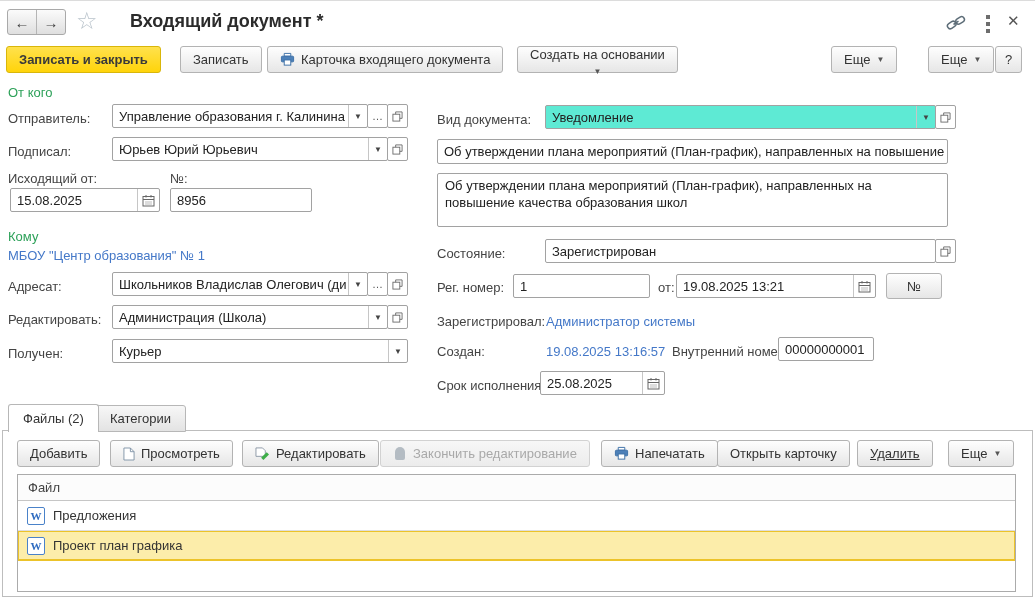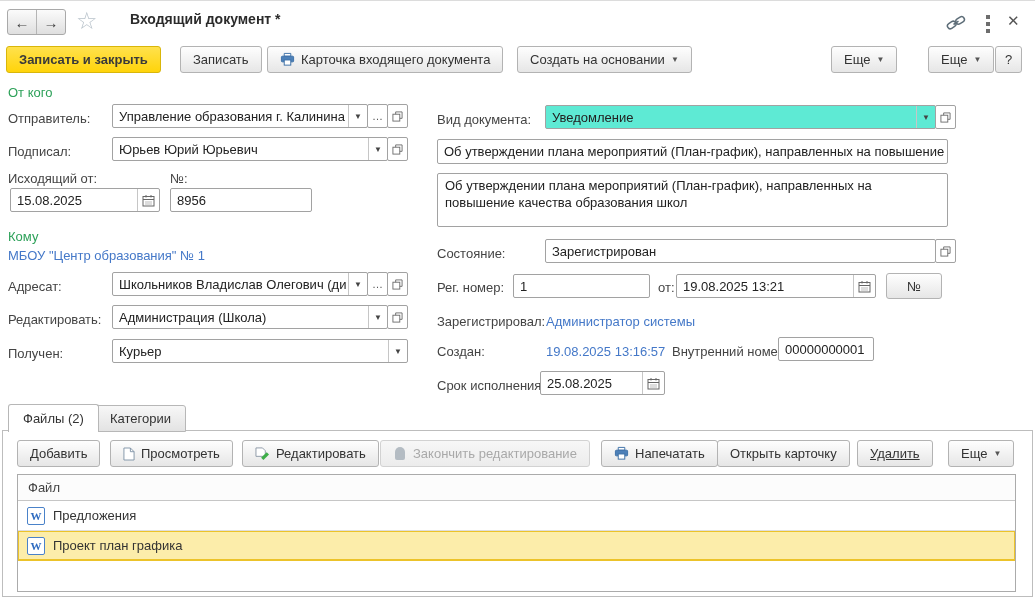--- a/index.html
+++ b/index.html
@@ -22,21 +22,21 @@
   .btn.disabled{color:#a9a9a9;background:linear-gradient(#f7f7f7,#ececec);border-color:#d2d2d2;cursor:default;}
   .caret{font-size:8px;color:#555;line-height:1;}
 
   
   .navgrp{position:absolute;left:7px;top:8px;display:flex;border:1px solid #a9a9a9;
           border-radius:3px;overflow:hidden;background:linear-gradient(#fbfbfb,#dfdfdf);}
   .navbtn{width:28px;height:24px;display:flex;align-items:center;justify-content:center;
           font-size:15px;color:#3e3e3e;cursor:pointer;}
   .navbtn + .navbtn{border-left:1px solid #b5b5b5;}
   .star{position:absolute;left:76px;top:6px;font-size:24px;color:#b9c3cb;}
-  .title{position:absolute;left:130px;top:10px;font-size:14px;font-weight:bold;color:#2b2b2b;white-space:nowrap;}
+  .title{position:absolute;left:130px;top:10px;font-size:18px;font-weight:bold;color:#2b2b2b;white-space:nowrap;}
   .dots-icon{position:absolute;left:986px;top:14px;display:flex;flex-direction:column;gap:3px;cursor:pointer;}
   .dots-icon i{display:block;width:4px;height:4px;background:#6d6d6d;}
   .close-x{position:absolute;left:1007px;top:11px;font-size:15px;color:#555;cursor:pointer;}
 
   
   .fld{position:absolute;display:flex;height:24px;box-sizing:border-box;}
   .fmain{display:flex;align-items:center;border:1px solid #a2a2a2;border-radius:2px;
          background:#fff;flex:1;min-width:0;box-sizing:border-box;}
   .fmain.req{background:#5eead4;}
   .ftext{flex:1;min-width:0;padding:0 6px;white-space:nowrap;overflow:hidden;color:#222;}
@@ -112,21 +112,21 @@
   <div class="btn" style="left:267px;top:45px;">
     <span>
       <svg width="15" height="15" viewBox="0 0 16 16">
           <path d="M4.5 1.5h7v3h-7z" fill="#fff" stroke="#3a6ea5"></path>
           <rect x="1.5" y="4.5" width="13" height="6" rx="1" fill="#4d80b8" stroke="#3a6ea5"></rect>
           <rect x="4.5" y="8.5" width="7" height="5.5" fill="#fff" stroke="#3a6ea5"></rect>
         </svg>
     </span>
     <span>Карточка входящего документа</span>
   </div>
-  <div class="btn" style="left:517px;top:45px;">
+  <div class="btn" style="left:517px;top:45px;flex-direction:column;">
     <span>Создать на основании</span>
     <span class="caret">▼</span>
   </div>
   <div class="btn" style="left:831px;top:45px;">
     <span>Еще</span>
     <span class="caret">▼</span>
   </div>
   <div class="btn" style="left:928px;top:45px;">
     <span>Еще</span>
     <span class="caret">▼</span>

